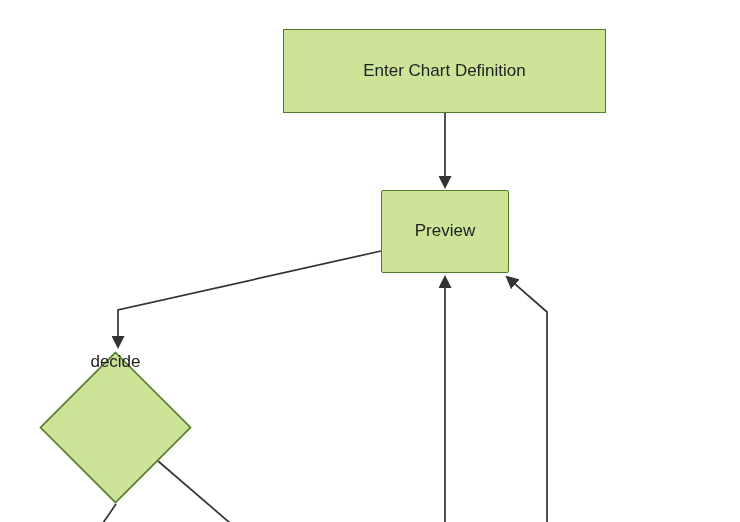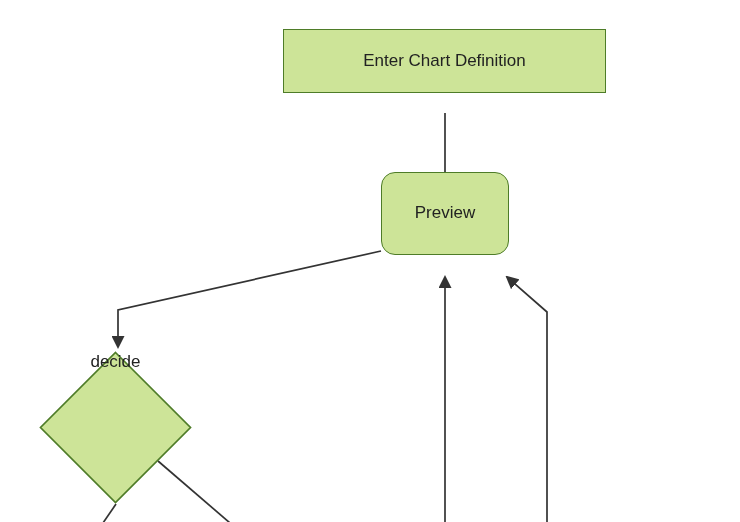--- a/index.html
+++ b/index.html
@@ -42,27 +42,27 @@
     justify-content: center;
     background: var(--node-fill, #cde498);
     border: 1.7px solid var(--node-border, #4e7c28);
     color: var(--text, #222222);
     font-size: 17px;
     line-height: 1.2;
     white-space: nowrap;
   }
   .node-rect {
     left: 283px; top: 29px;
-    width: 323px; height: 64px;
+    width: 323px; height: 84px;
     border-radius: 0;
   }
   .node-rounded {
-    left: 381px; top: 172px;
+    left: 381px; top: 190px;
     width: 128px; height: 83px;
-    border-radius: 14px;
+    border-radius: 2px;
   }
   .diamond-label {
     position: absolute;
     left: 40px; top: 352px;
     width: 151px; height: 151px;
     display: flex;
     align-items: flex-start;
     justify-content: center;
     color: var(--text, #222222);
     font-size: 17px;

